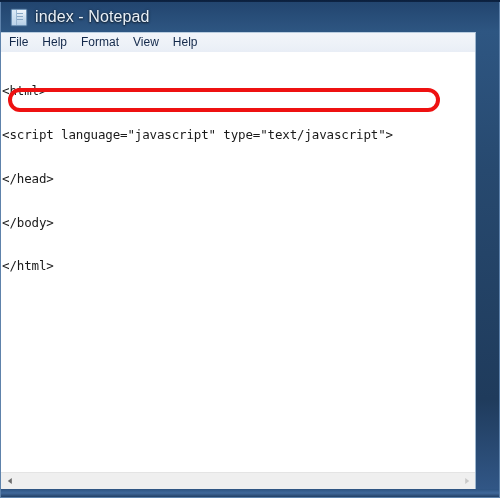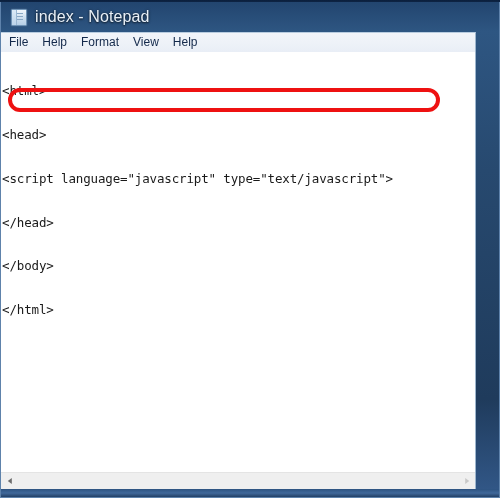--- a/index.html
+++ b/index.html
@@ -269,21 +269,20 @@
         <div class="menu-item">File</div>
         <div class="menu-item">Help</div>
         <div class="menu-item">Format</div>
         <div class="menu-item">View</div>
         <div class="menu-item">Help</div>
       </div>
 
       <div class="text-surface">
         <div class="code-lines">
           <div class="code-line">&lt;html&gt;</div>
-          <div class="code-line">&lt;head&gt;</div>
           <div class="code-line">&lt;script language="javascript" type="text/javascript"&gt;</div>
           <div class="code-line">&lt;/head&gt;</div>
           <div class="code-line">&lt;/body&gt;</div>
           <div class="code-line">&lt;/html&gt;</div>
         </div>
       </div>
 
       <div class="hscrollbar">
         <div class="scroll-arrow left">
           <span class="glyph"></span>

